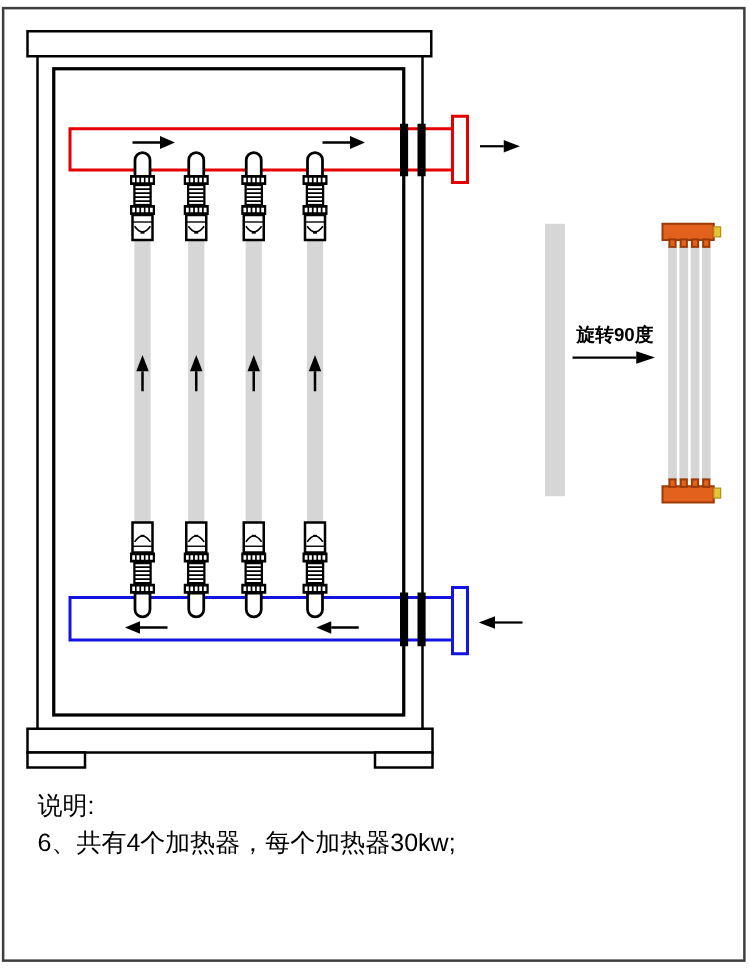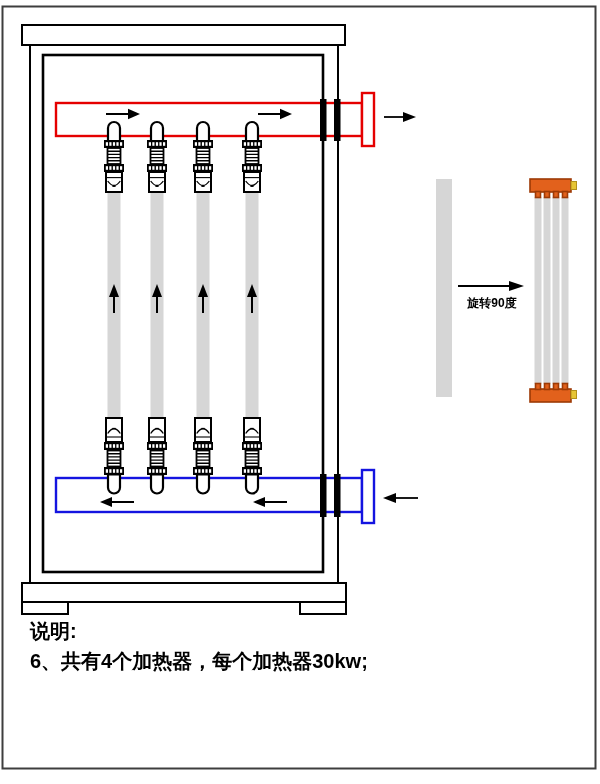--- a/index.html
+++ b/index.html
@@ -9,23 +9,23 @@
   }
   .stage svg{position:absolute;left:0;top:0;}
   .hot{stroke:var(--pipe-hot,#e50000);}
   .cold{stroke:var(--pipe-cold,#1414e0);}
   .tube{fill:var(--tube-gray,#d6d6d6);}
   .orangep{fill:var(--header-orange,#e2611c);stroke:var(--header-border,#9d3a06);stroke-width:1.6;}
   .yellowp{fill:var(--tab-yellow,#e6c535);stroke:var(--tab-border,#b2911c);stroke-width:1;}
   .framep{stroke:var(--frame,#3e3e3e);}
   .rotate-label{
     position:absolute;left:452px;top:259px;width:80px;text-align:center;
-    font-size:12px;font-weight:600;white-space:nowrap;margin-top:36px;
+    font-size:15px;font-weight:600;white-space:nowrap;
   }
-  .notes{position:absolute;left:30px;top:617px;width:540px;font-weight:bold;}
+  .notes{position:absolute;left:30px;top:631px;width:540px;}
   .notes div{font-size:20px;line-height:29.5px;white-space:nowrap;}
 </style>
 </head>
 <body>
 
 <div class="stage">
 
 <svg width="600" height="784" viewBox="0 0 600 784">
 
   <defs>

